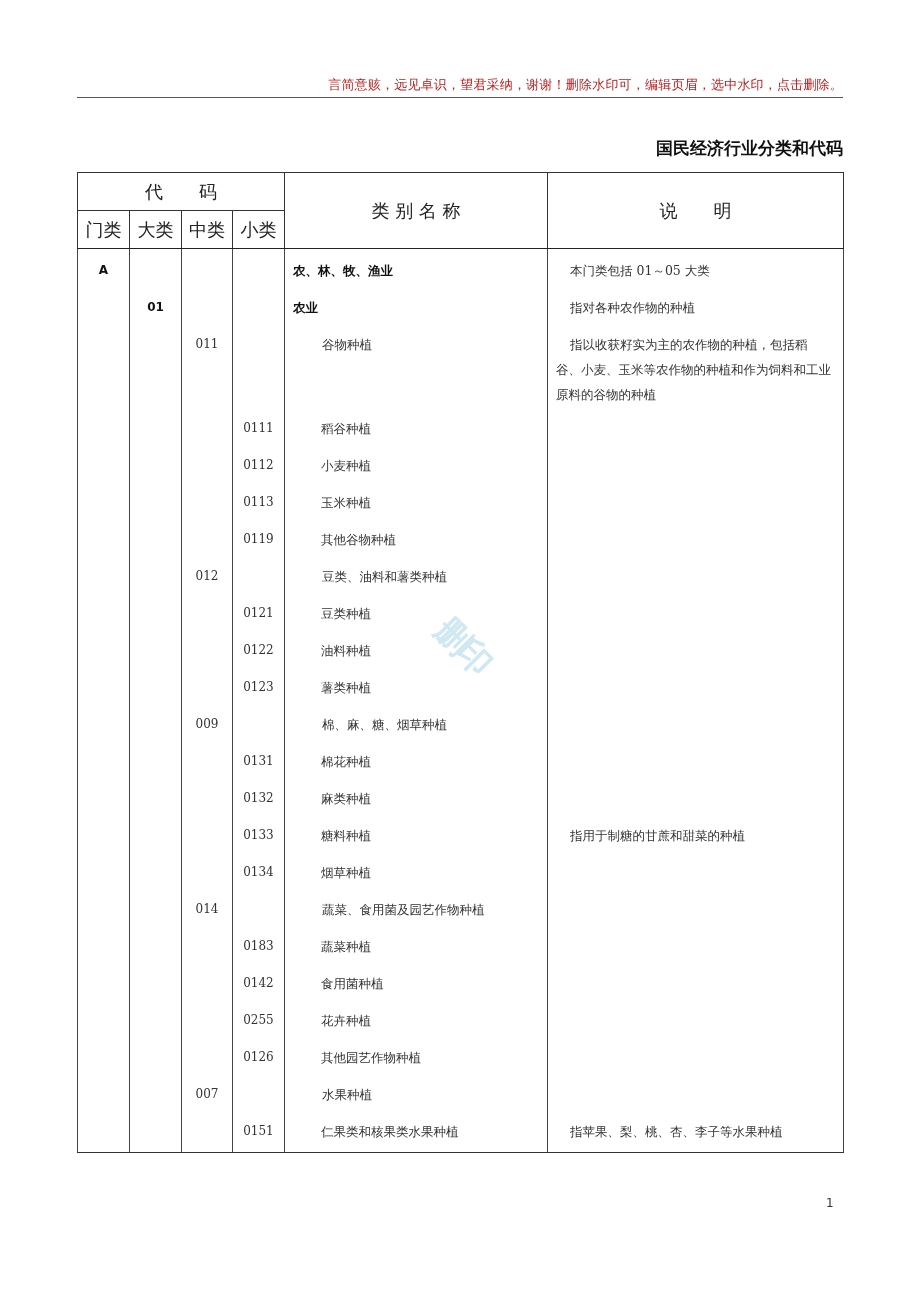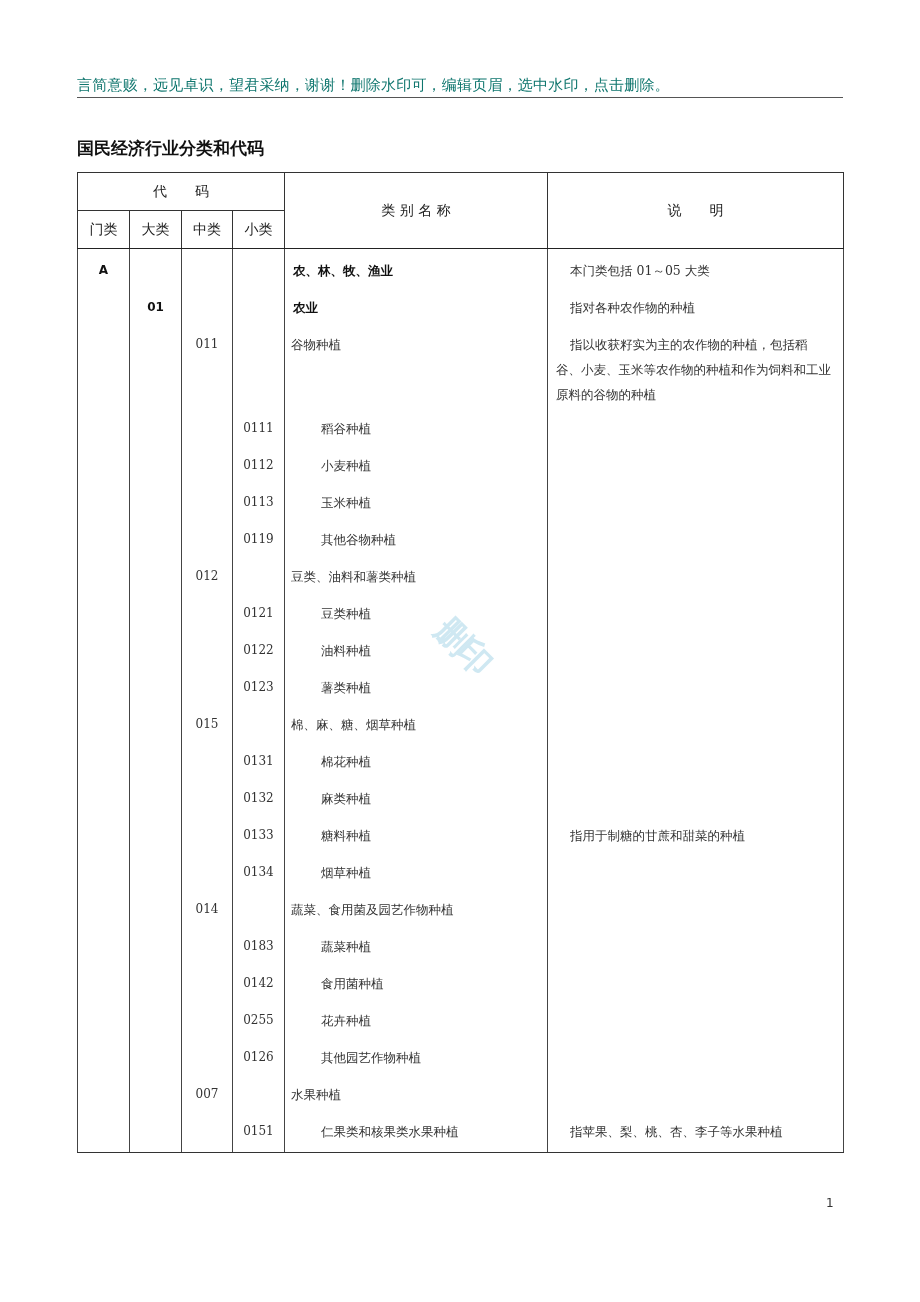--- a/index.html
+++ b/index.html
@@ -13,39 +13,39 @@
       position: relative;
       overflow: hidden;
       font-family: "DejaVu Serif", "Liberation Serif", serif;
       color: #222;
     }
     .page-header {
       position: absolute;
       left: 77px;
       top: 76px;
       width: 766px;
-      text-align: left;
-      font-size: 15px;
-      color: #0f766e;
+      text-align: right;
+      font-size: 13px;
+      color: #b91c1c;
       letter-spacing: 0.2px;
     }
     .page-header-rule {
       position: absolute;
       left: 77px;
       top: 97px;
       width: 766px;
       height: 0;
       border-top: 1.5px solid #555;
     }
     .doc-title {
       position: absolute;
       left: 77px;
       top: 137px;
       width: 766px;
-      text-align: left;
+      text-align: right;
       font-family: "DejaVu Sans", "Liberation Sans", sans-serif;
       font-weight: bold;
       font-size: 17px;
       color: #111;
     }
     table.codes {
       position: absolute;
       left: 77px;
       top: 172px;
       width: 766px;
@@ -55,21 +55,21 @@
     }
     table.codes col.c1 { width: 52px; }
     table.codes col.c2 { width: 52px; }
     table.codes col.c3 { width: 51px; }
     table.codes col.c4 { width: 52px; }
     table.codes col.c5 { width: 263px; }
     table.codes col.c6 { width: 296px; }
     table.codes th {
       font-family: "DejaVu Sans", "Liberation Sans", sans-serif;
       font-weight: normal;
-      font-size: 14px;
+      font-size: 18px;
       color: #222;
       border: 1px solid #333;
       text-align: center;
       vertical-align: middle;
       padding: 0;
     }
     table.codes thead tr.h1 th { height: 37px; }
     table.codes thead tr.h2 th { height: 37px; }
     table.codes thead tr.h2 th { border-bottom: 1.5px solid #222; margin-top: 43px; }
     table.codes thead th.tall { border-bottom: 1.5px solid #222; }
@@ -106,21 +106,21 @@
       font-family: "DejaVu Sans", "Liberation Sans", sans-serif;
       font-weight: bold;
       color: #111;
       margin-left: 21px;
     }
     table.codes td.name.lvl1 {
       font-family: "DejaVu Sans", "Liberation Sans", sans-serif;
       font-weight: bold;
       color: #111;
     }
-    table.codes td.name.lvl2 { padding-left: 6px; }
+    table.codes td.name.lvl2 { padding-left: 37px; }
     table.codes td.name.lvl3 { padding-left: 36px; }
     table.codes td.desc {
       padding-left: 8px;
       padding-right: 12px;
       text-indent: 14px;
       color: #333;
     }
     .watermark {
       position: absolute;
       left: 428px;
@@ -261,21 +261,21 @@
         <td class="code sect"></td>
         <td class="code"></td>
         <td class="code"></td>
         <td class="code">0123</td>
         <td class="name lvl3">薯类种植</td>
         <td class="desc"></td>
       </tr>
       <tr>
         <td class="code sect"></td>
         <td class="code"></td>
-        <td class="code">015</td>
+        <td class="code">009</td>
         <td class="code"></td>
         <td class="name lvl2">棉、麻、糖、烟草种植</td>
         <td class="desc"></td>
       </tr>
       <tr>
         <td class="code sect"></td>
         <td class="code"></td>
         <td class="code"></td>
         <td class="code">0131</td>
         <td class="name lvl3">棉花种植</td>

